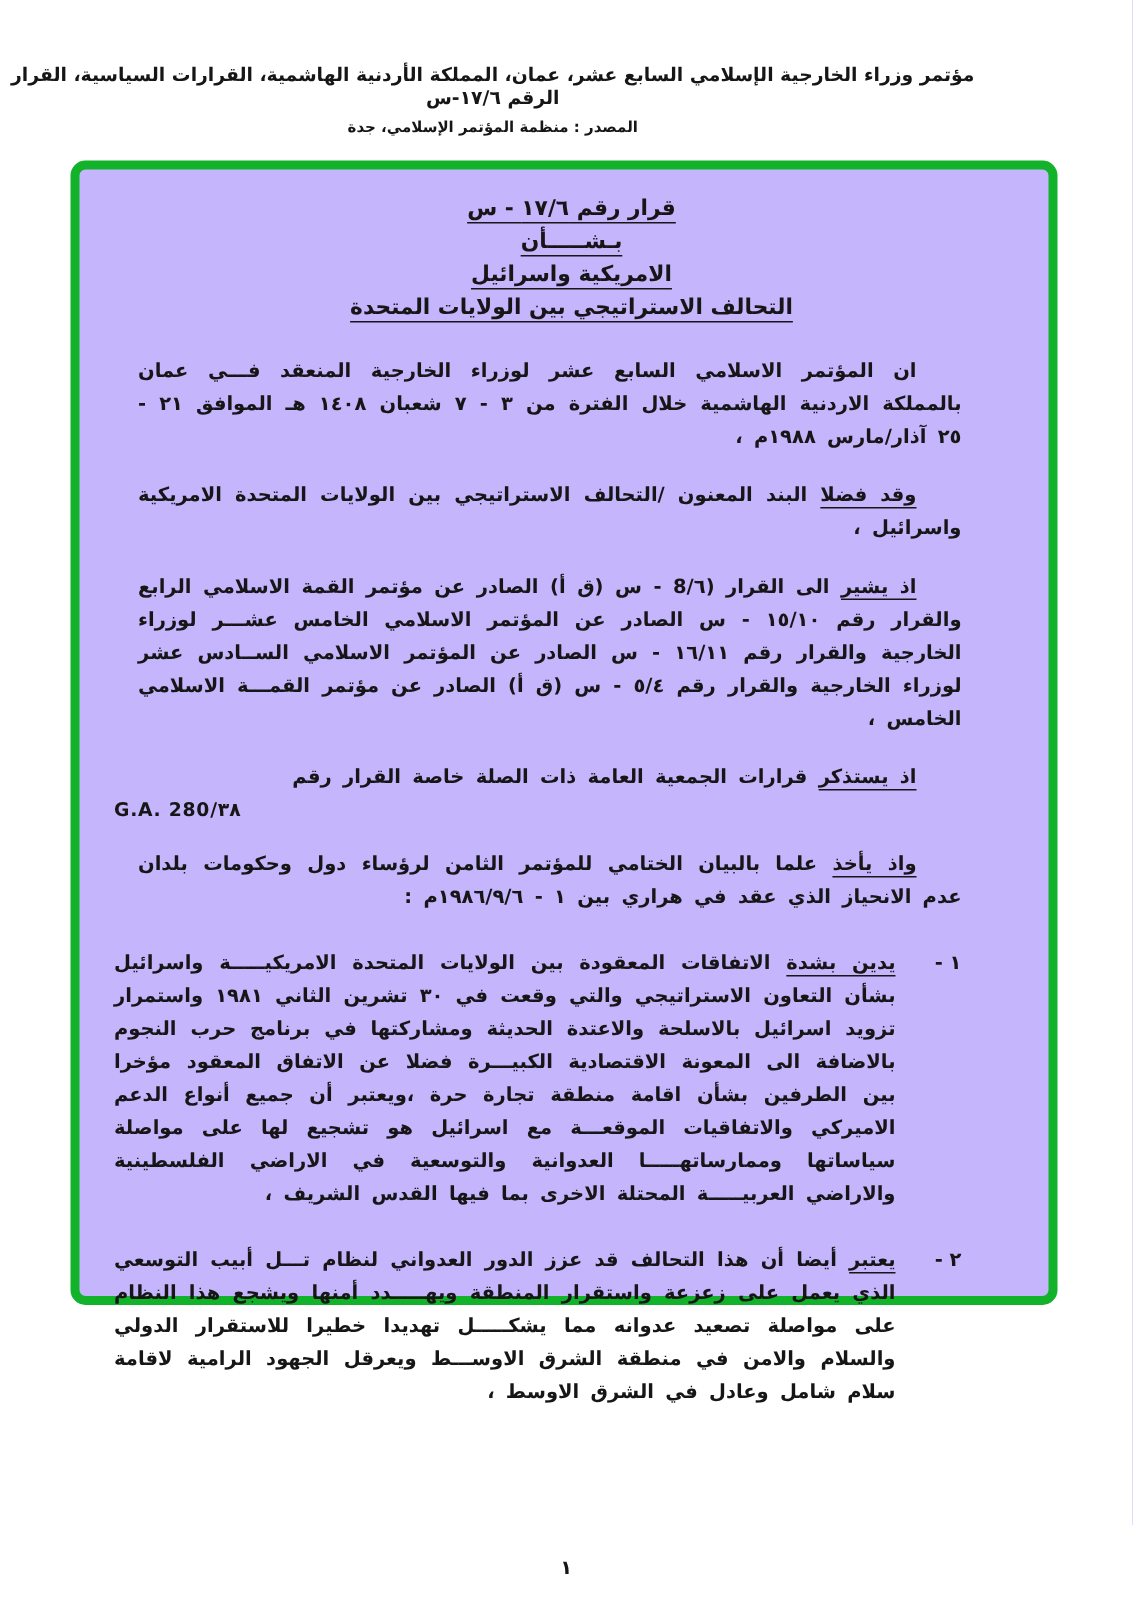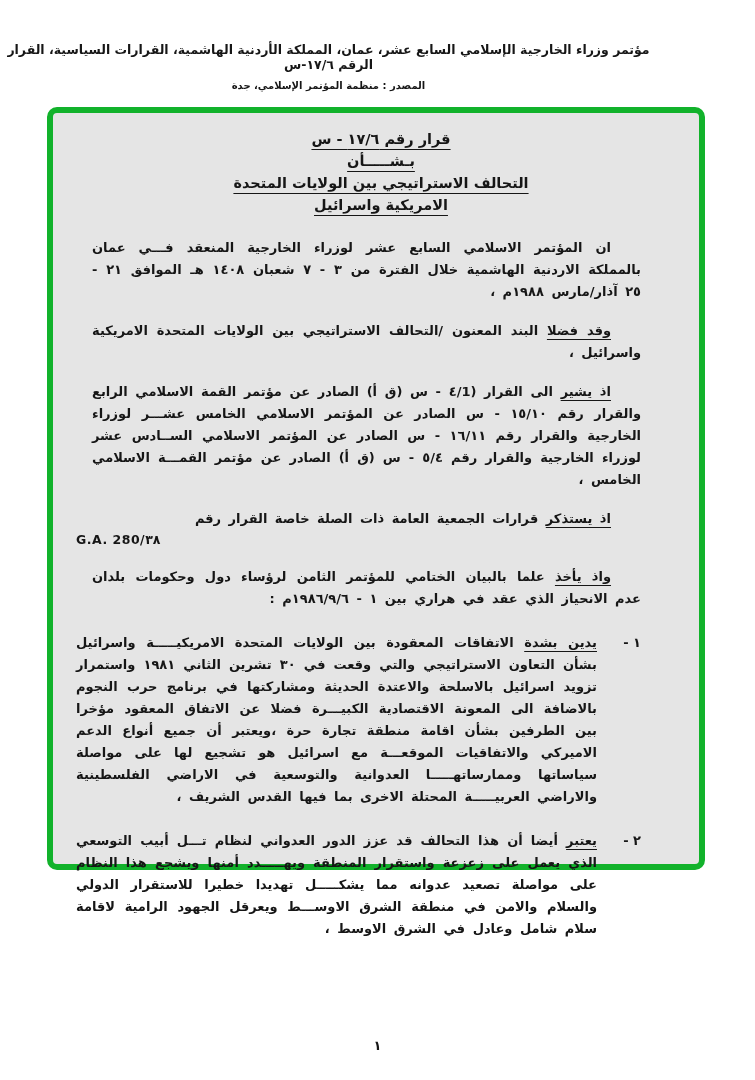--- a/index.html
+++ b/index.html
@@ -20,21 +20,21 @@
   }
   .doc-header .line2 {
     font-size:10px; font-weight:bold; margin-top:8px;
   }
   .frame {
     position:absolute; left:47px; top:107px;
     width:658px; height:763px;
     box-sizing:border-box;
     border:6px solid #1d4ed8;
     border-radius:10px;
-    background:#e5e5e5;
+    background:#c4b5fd;
   }
   .content {
     position:absolute; top:0; left:0; right:0; bottom:0;
     padding:15px 58px 0 23px;
     direction:rtl;
     font-weight:bold;
   }
   .title {
     text-align:center;
     font-size:14.5px;
@@ -100,29 +100,29 @@
   <div class="line1">مؤتمر وزراء الخارجية الإسلامي السابع عشر، عمان، المملكة الأردنية الهاشمية، القرارات السياسية، القرار الرقم ١٧/٦-س</div>
   <div class="line2">المصدر :  منظمة المؤتمر الإسلامي، جدة</div>
 </div>
 
 <div class="frame" style="border-color: rgb(18, 178, 43);">
   <div class="content">
 
     <div class="title">
       <div class="t-line">قرار رقم ١٧/٦ - س</div>
       <div class="t-line">بـشـــــأن</div>
+      <div class="t-line">الامريكية  واسرائيل</div>
       <div class="t-line">التحالف الاستراتيجي بين الولايات المتحدة</div>
-      <div class="t-line">الامريكية  واسرائيل</div>
     </div>
 
     <p class="para"><span>ان المؤتمر الاسلامي السابع عشر لوزراء الخارجية المنعقد فـــي عمان بالمملكة الاردنية الهاشمية خلال الفترة من ٣ - ٧ شعبان ١٤٠٨ هـ الموافق ٢١ - ٢٥ آذار/مارس ١٩٨٨م ،</span></p>
 
     <p class="para"><span class="lead">وقد فضلا</span> <span>البند المعنون /التحالف الاستراتيجي بين الولايات المتحدة الامريكية واسرائيل ،</span></p>
 
-    <p class="para"><span class="lead">اذ يشير</span> <span>الى القرار (٤/1 - س (ق أ) الصادر عن مؤتمر القمة الاسلامي الرابع والقرار رقم ١٥/١٠ - س الصادر عن المؤتمر الاسلامي الخامس عشـــر لوزراء الخارجية والقرار رقم ١٦/١١ - س الصادر عن المؤتمر الاسلامي الســادس عشر لوزراء الخارجية والقرار رقم ٥/٤ - س (ق أ) الصادر عن مؤتمر القمـــة الاسلامي الخامس ،</span></p>
+    <p class="para"><span class="lead">اذ يشير</span> <span>الى القرار (8/٦ - س (ق أ) الصادر عن مؤتمر القمة الاسلامي الرابع والقرار رقم ١٥/١٠ - س الصادر عن المؤتمر الاسلامي الخامس عشـــر لوزراء الخارجية والقرار رقم ١٦/١١ - س الصادر عن المؤتمر الاسلامي الســادس عشر لوزراء الخارجية والقرار رقم ٥/٤ - س (ق أ) الصادر عن مؤتمر القمـــة الاسلامي الخامس ،</span></p>
 
     <p class="para tight"><span class="lead">اذ يستذكر</span> <span>قرارات الجمعية العامة ذات الصلة خاصة القرار رقم</span></p>
     <div class="ga-line">G.A. 280/٣٨</div>
 
     <p class="para"><span class="lead">واذ يأخذ</span> <span>علما بالبيان الختامي للمؤتمر الثامن لرؤساء دول وحكومات بلدان عدم الانحياز الذي عقد في هراري بين ١ - ١٩٨٦/٩/٦م :</span></p>
 
     <div class="item">
       <span class="item-num">١ -</span>
       <div class="item-text"><span class="lead">يدين بشدة</span> <span>الاتفاقات المعقودة بين الولايات المتحدة الامريكيـــــة واسرائيل بشأن التعاون الاستراتيجي والتي وقعت في ٣٠ تشرين الثاني ١٩٨١ واستمرار تزويد اسرائيل بالاسلحة والاعتدة الحديثة ومشاركتها في برنامج حرب النجوم بالاضافة الى المعونة الاقتصادية الكبيـــرة فضلا عن الاتفاق المعقود مؤخرا بين الطرفين بشأن اقامة منطقة تجارة حرة ،ويعتبر أن جميع أنواع الدعم الاميركي والاتفاقيات الموقعـــة مع اسرائيل هو تشجيع لها على مواصلة سياساتها وممارساتهـــــا العدوانية والتوسعية في الاراضي الفلسطينية والاراضي العربيـــــة المحتلة الاخرى بما فيها القدس الشريف ،</span></div>
     </div>

